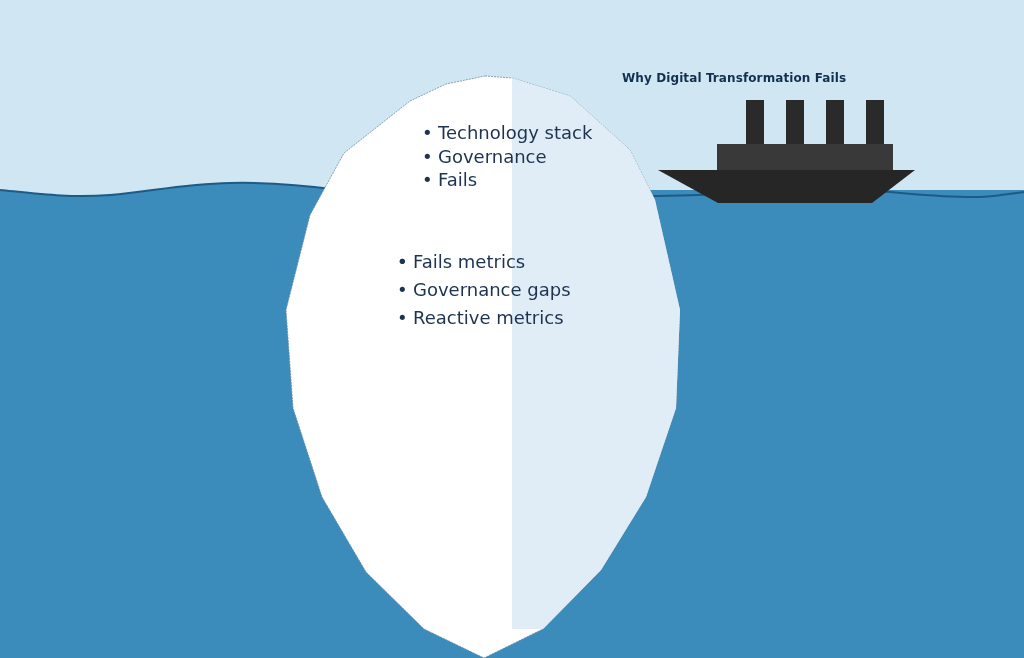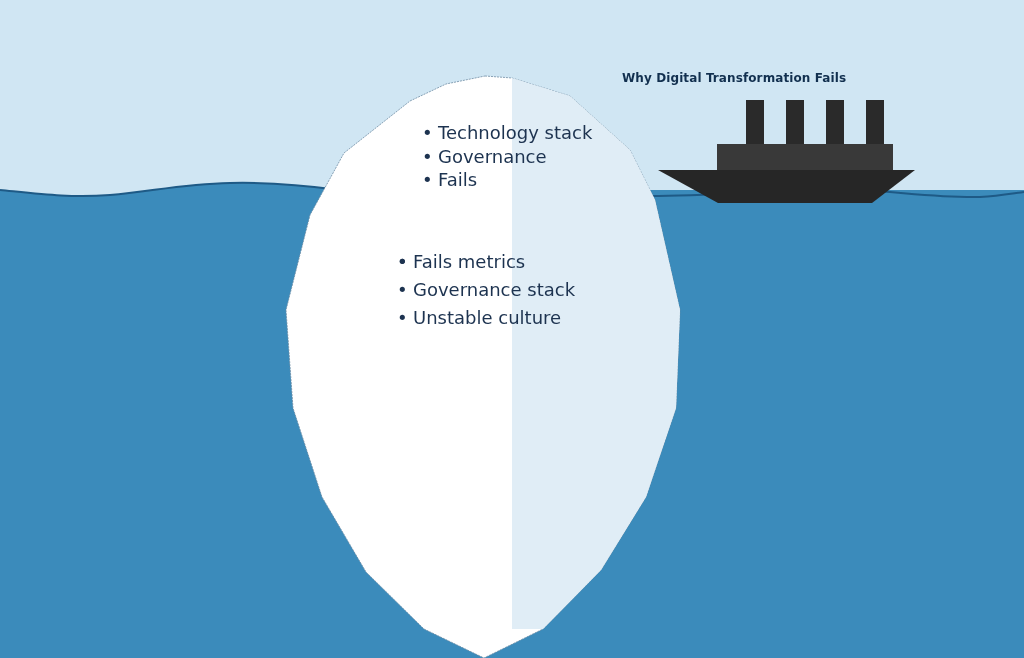--- a/index.html
+++ b/index.html
@@ -51,15 +51,15 @@
 
 <ul class="list list-above">
   <li><span class="bullet">•</span><span>Technology stack</span></li>
   <li><span class="bullet">•</span><span>Governance</span></li>
   <li><span class="bullet">•</span><span>Fails</span></li>
 </ul>
 
 <ul class="list list-below">
   <li><span class="bullet">•</span></li>
   <li><span class="bullet">•</span><span>Fails metrics</span></li>
-  <li><span class="bullet">•</span><span>Governance stack</span></li>
-  <li><span class="bullet">•</span><span>Unstable culture</span></li>
+  <li><span class="bullet">•</span><span>Governance gaps</span></li>
+  <li><span class="bullet">•</span><span>Reactive metrics</span></li>
 </ul>
 
 </body></html>

